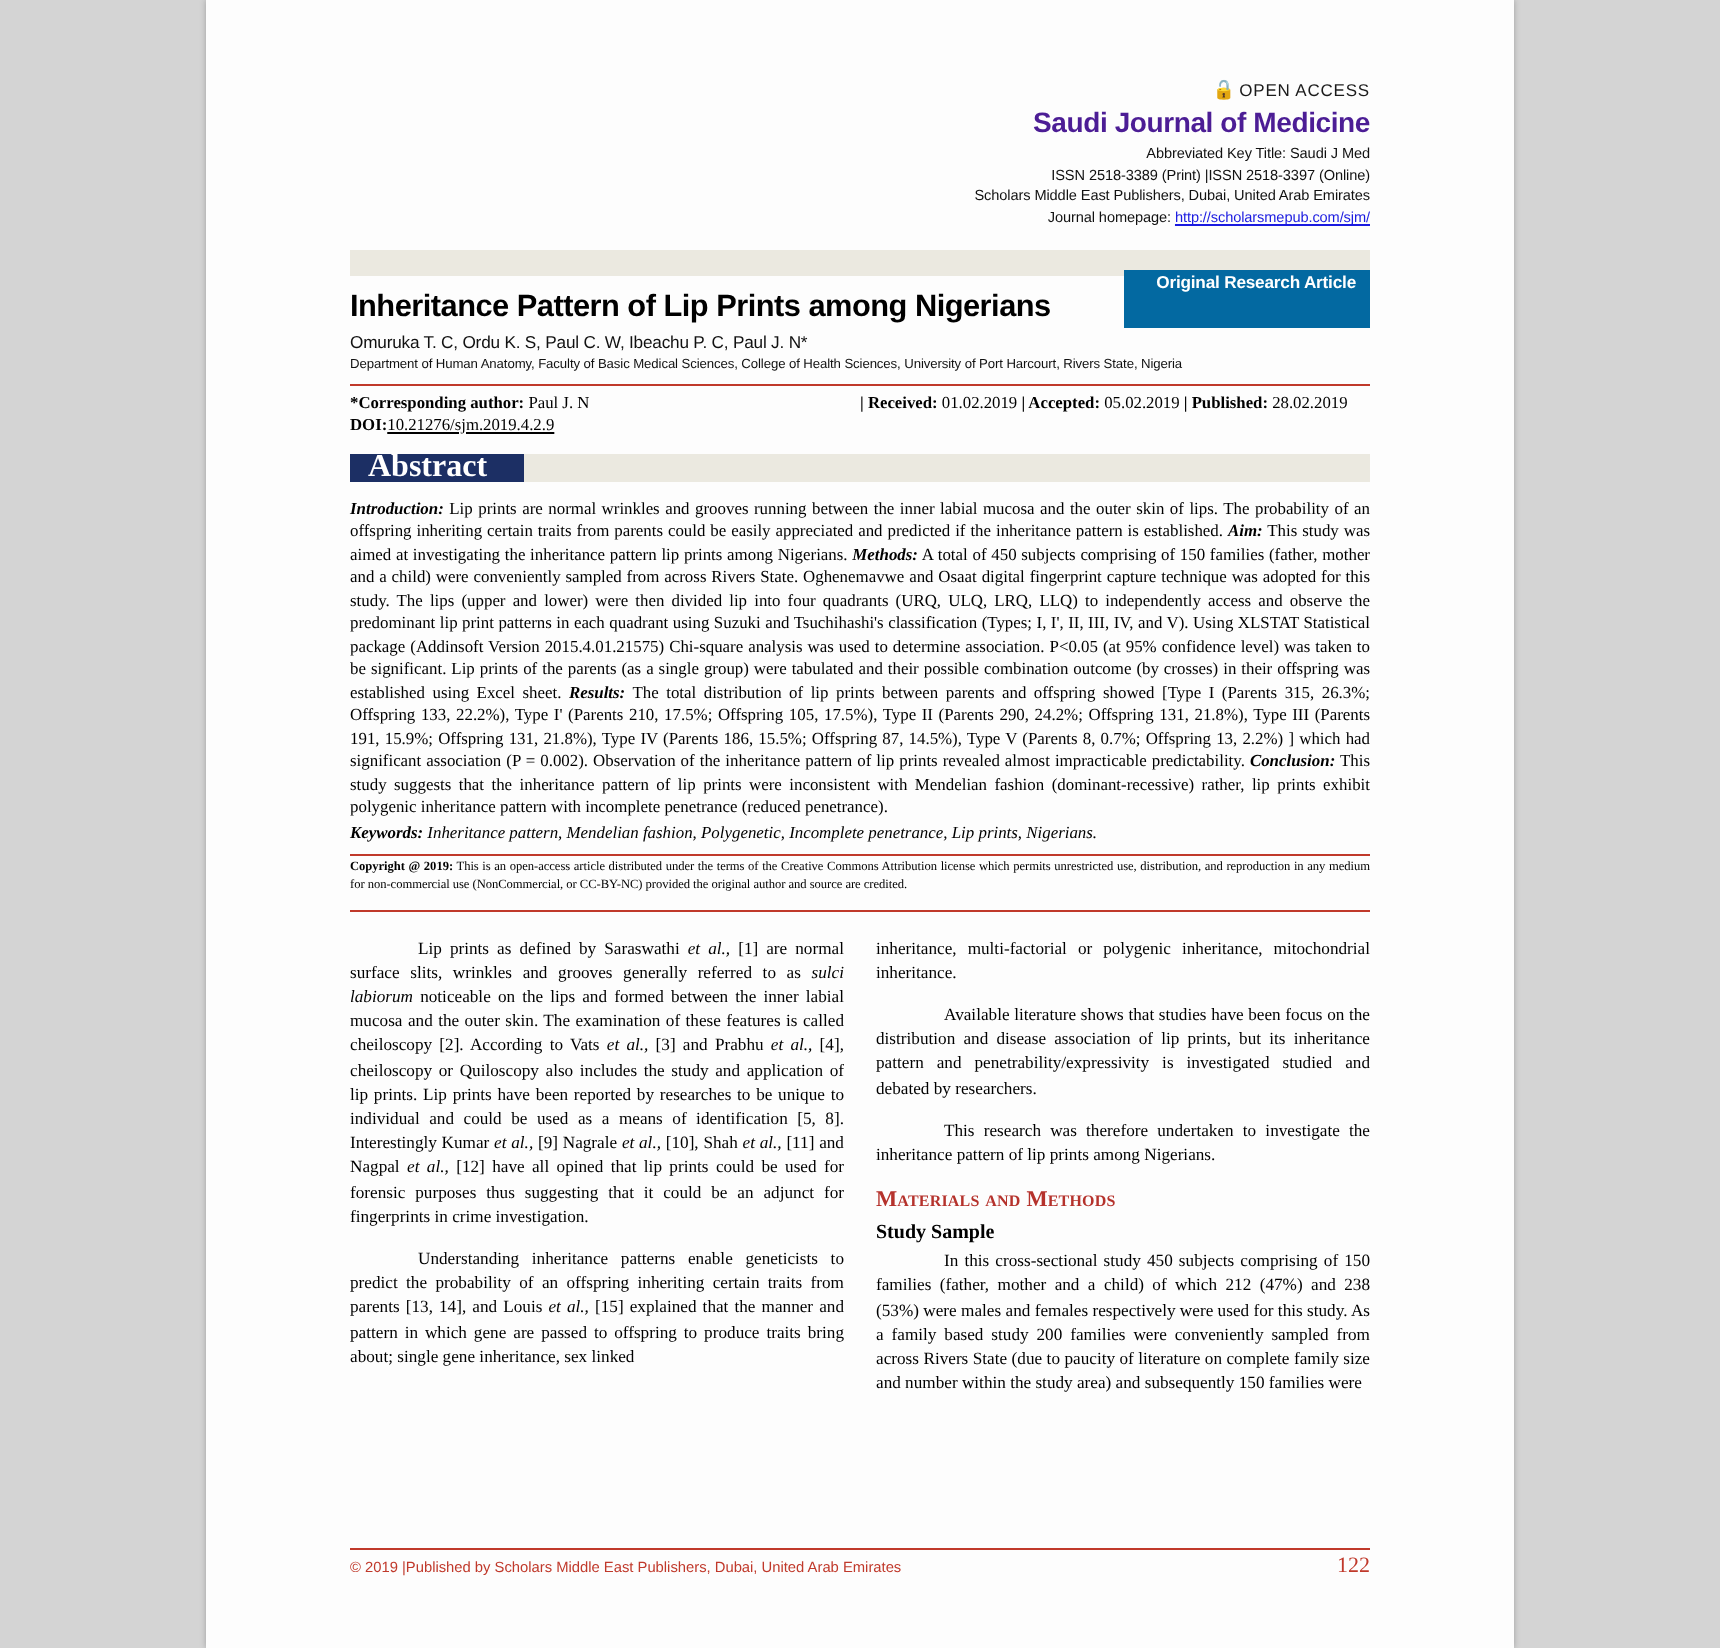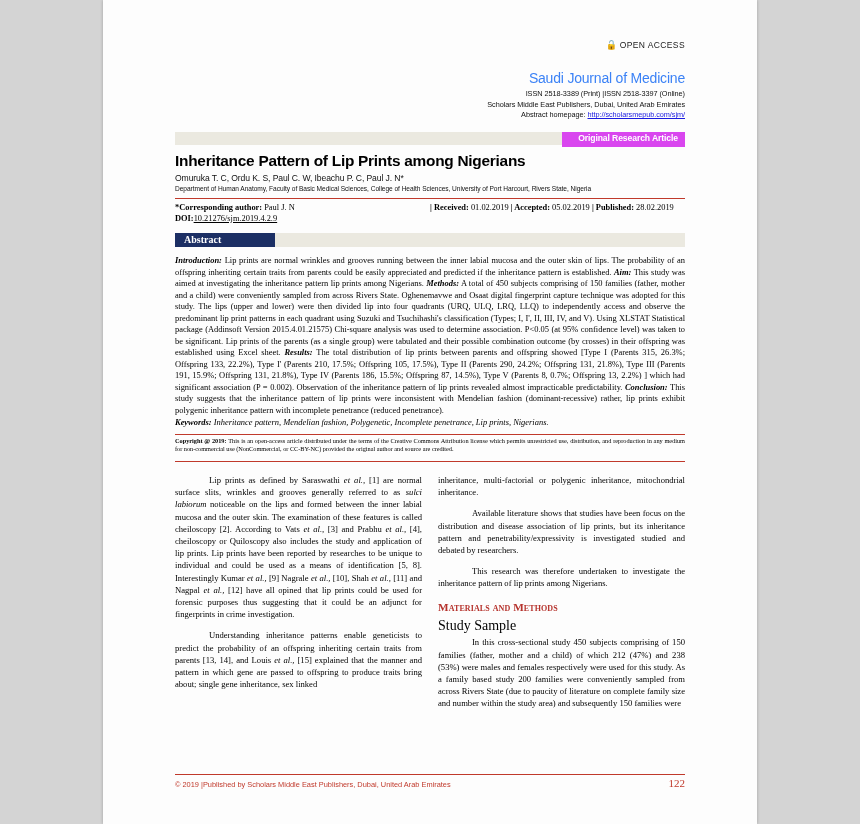--- a/index.html
+++ b/index.html
@@ -41,24 +41,24 @@
     color: #1b1b1b;
   }
   .oa-glyph {
     display: inline-block;
     transform: scaleX(-1);
     font-size: 9px;
     margin-right: 2px;
   }
   .journal-name {
     font-family: "Liberation Sans", sans-serif;
-    font-weight: normal;
+    font-weight: bold;
     font-size: 14px;
-    color: #3b82f6;
-    margin-top: 19px;
+    color: #4c1d95;
+    margin-top: 2px;
     letter-spacing: -0.2px;
   }
   .mast-sub {
     font-family: "Liberation Sans", sans-serif;
     font-size: 7.3px;
     color: #111;
     margin-top: 1.5px;
     letter-spacing: -0.05px;
   }
   .mast-link {
@@ -69,24 +69,24 @@
   
   .artbar-wrap {
     margin-top: 12px;
     height: 13px;
     background: #ebe9e0;
     position: relative;
   }
   .artbar-badge {
     position: absolute;
     right: 0;
-    top: 0;
-    height: 15px;
+    top: 10px;
+    height: 29px;
     line-height: 13px;
-    background: #d946ef;
+    background: #0369a1;
     color: #fff;
     font-family: "Liberation Sans", sans-serif;
     font-weight: bold;
     font-size: 8.6px;
     padding: 0 7px 0 16px;
     letter-spacing: -0.1px;
   }
 
   
   .art-title {
@@ -133,27 +133,27 @@
   .abs-bar {
     margin-top: 9px;
     height: 14px;
     background: #ebe9e0;
     position: relative;
   }
   .abs-label {
     position: absolute;
     left: 0;
     top: 0;
-    width: 100px;
+    width: 87px;
     height: 14px;
     line-height: 14px;
     background: #1c2f64;
     color: #fff;
     font-weight: bold;
-    font-size: 10px;
+    font-size: 16px;
     padding-left: 9px;
     box-sizing: border-box;
   }
   .abs-body {
     margin-top: 8px;
     font-size: 8.45px;
     line-height: 1.36;
     text-align: justify;
     color: #000;
   }
@@ -194,22 +194,22 @@
   .h1-red {
     color: #b5322c;
     font-weight: bold;
     font-size: 11.2px;
     font-variant: small-caps;
     letter-spacing: 0.1px;
     margin-bottom: 1px;
   }
   .h2-blk {
     color: #000;
-    font-weight: normal;
-    font-size: 14px;
+    font-weight: bold;
+    font-size: 10px;
     margin-top: 1px;
   }
   .para {
     text-indent: 34px;
     margin: 0;
   }
   .para + .para { margin-top: 9px; }
   .para.tight { margin-top: 0; }
   .col i { font-style: italic; }
 
@@ -244,23 +244,24 @@
 <body>
 
 <div class="page">
   <div class="inner">
 
     <div class="masthead">
       <div class="oa-line">
         <span class="oa-glyph">🔓</span><span>OPEN ACCESS</span>
       </div>
       <div class="journal-name">Saudi Journal of Medicine</div>
+      <div class="mast-sub">Abbreviated Key Title: Saudi J Med</div>
       <div class="mast-sub">ISSN 2518-3389 (Print) |ISSN 2518-3397 (Online)</div>
       <div class="mast-sub">Scholars Middle East Publishers, Dubai, United Arab Emirates</div>
-      <div class="mast-sub"><span>Abstract homepage: </span><span class="mast-link">http://scholarsmepub.com/sjm/</span></div>
+      <div class="mast-sub"><span>Journal homepage: </span><span class="mast-link">http://scholarsmepub.com/sjm/</span></div>
     </div>
 
     <div class="artbar-wrap">
       <div class="artbar-badge">Original Research Article</div>
     </div>
 
     <div class="art-title">Inheritance Pattern of Lip Prints among Nigerians</div>
     <div class="authors">Omuruka T. C, Ordu K. S, Paul C. W, Ibeachu P. C, Paul J. N*</div>
     <div class="affil">Department of Human Anatomy, Faculty of Basic Medical Sciences, College of Health Sciences, University of Port Harcourt, Rivers State, Nigeria</div>
 

